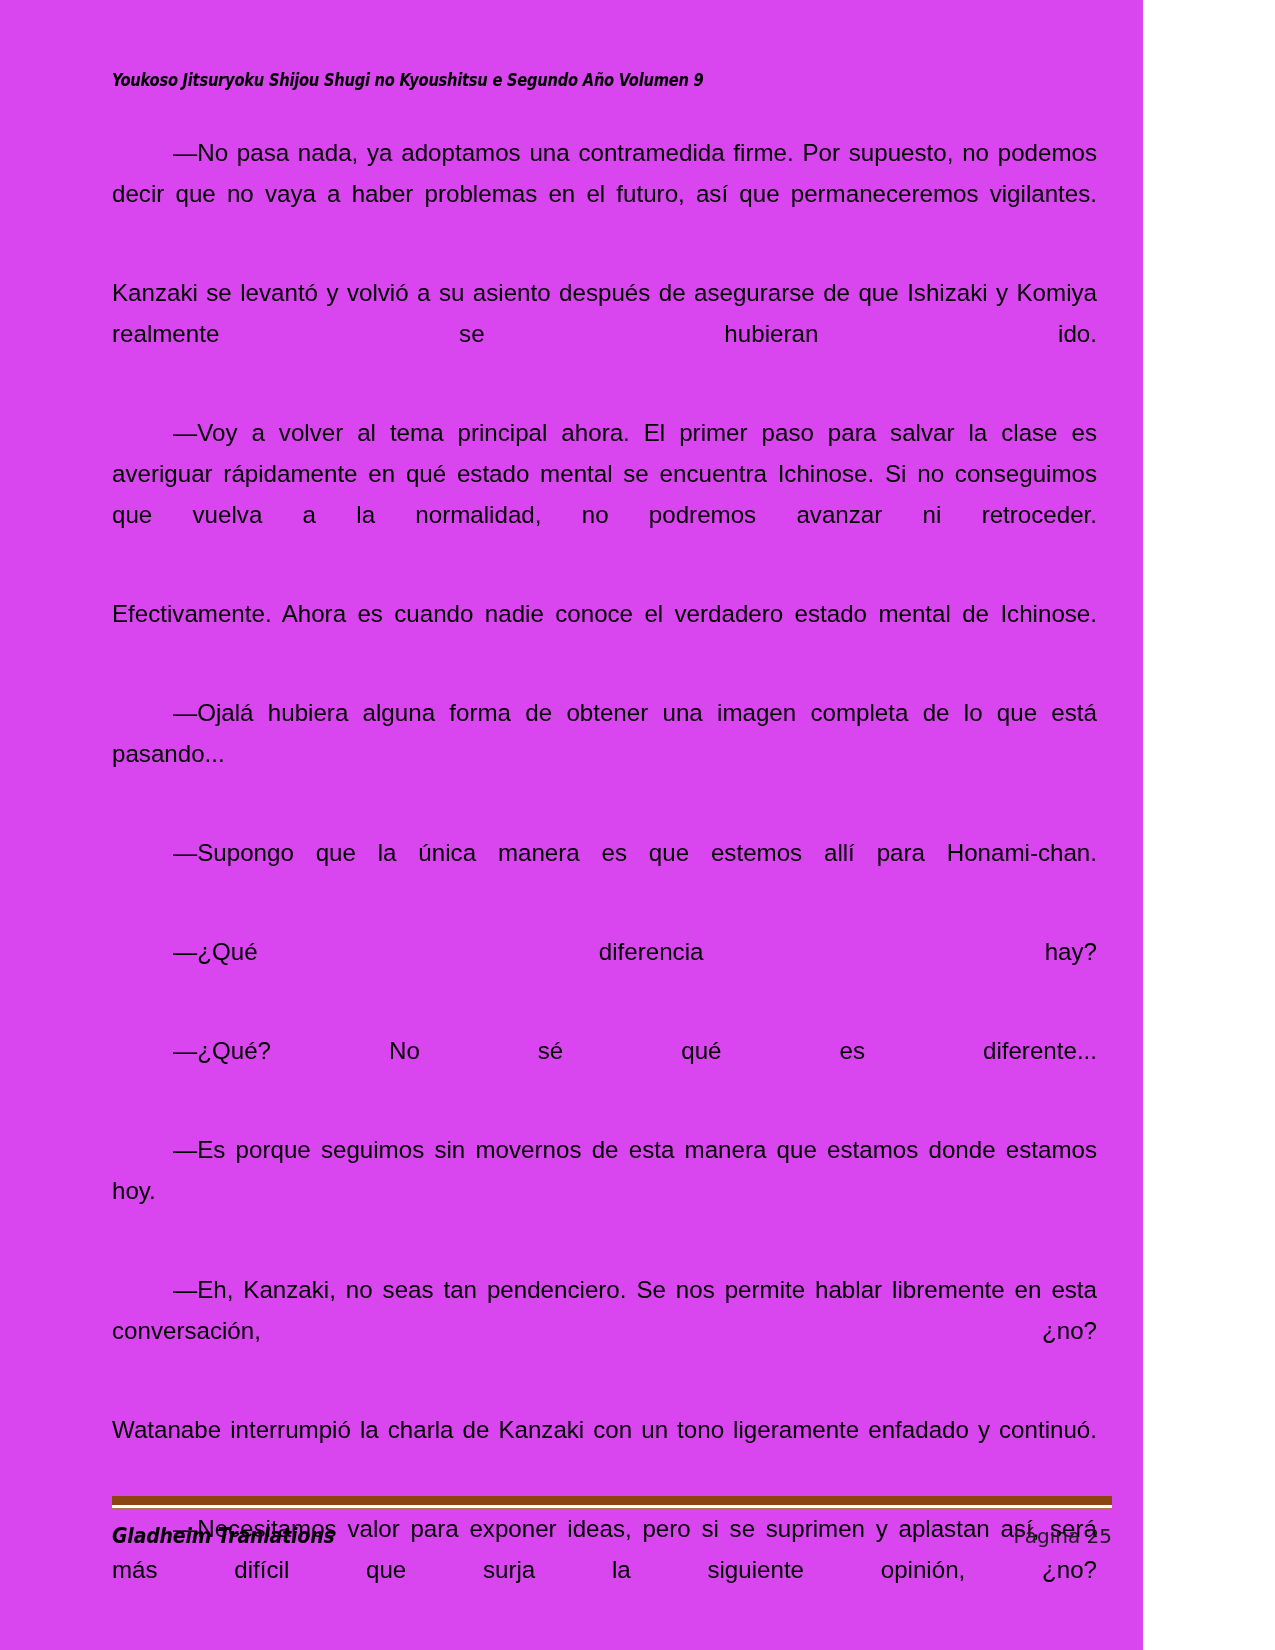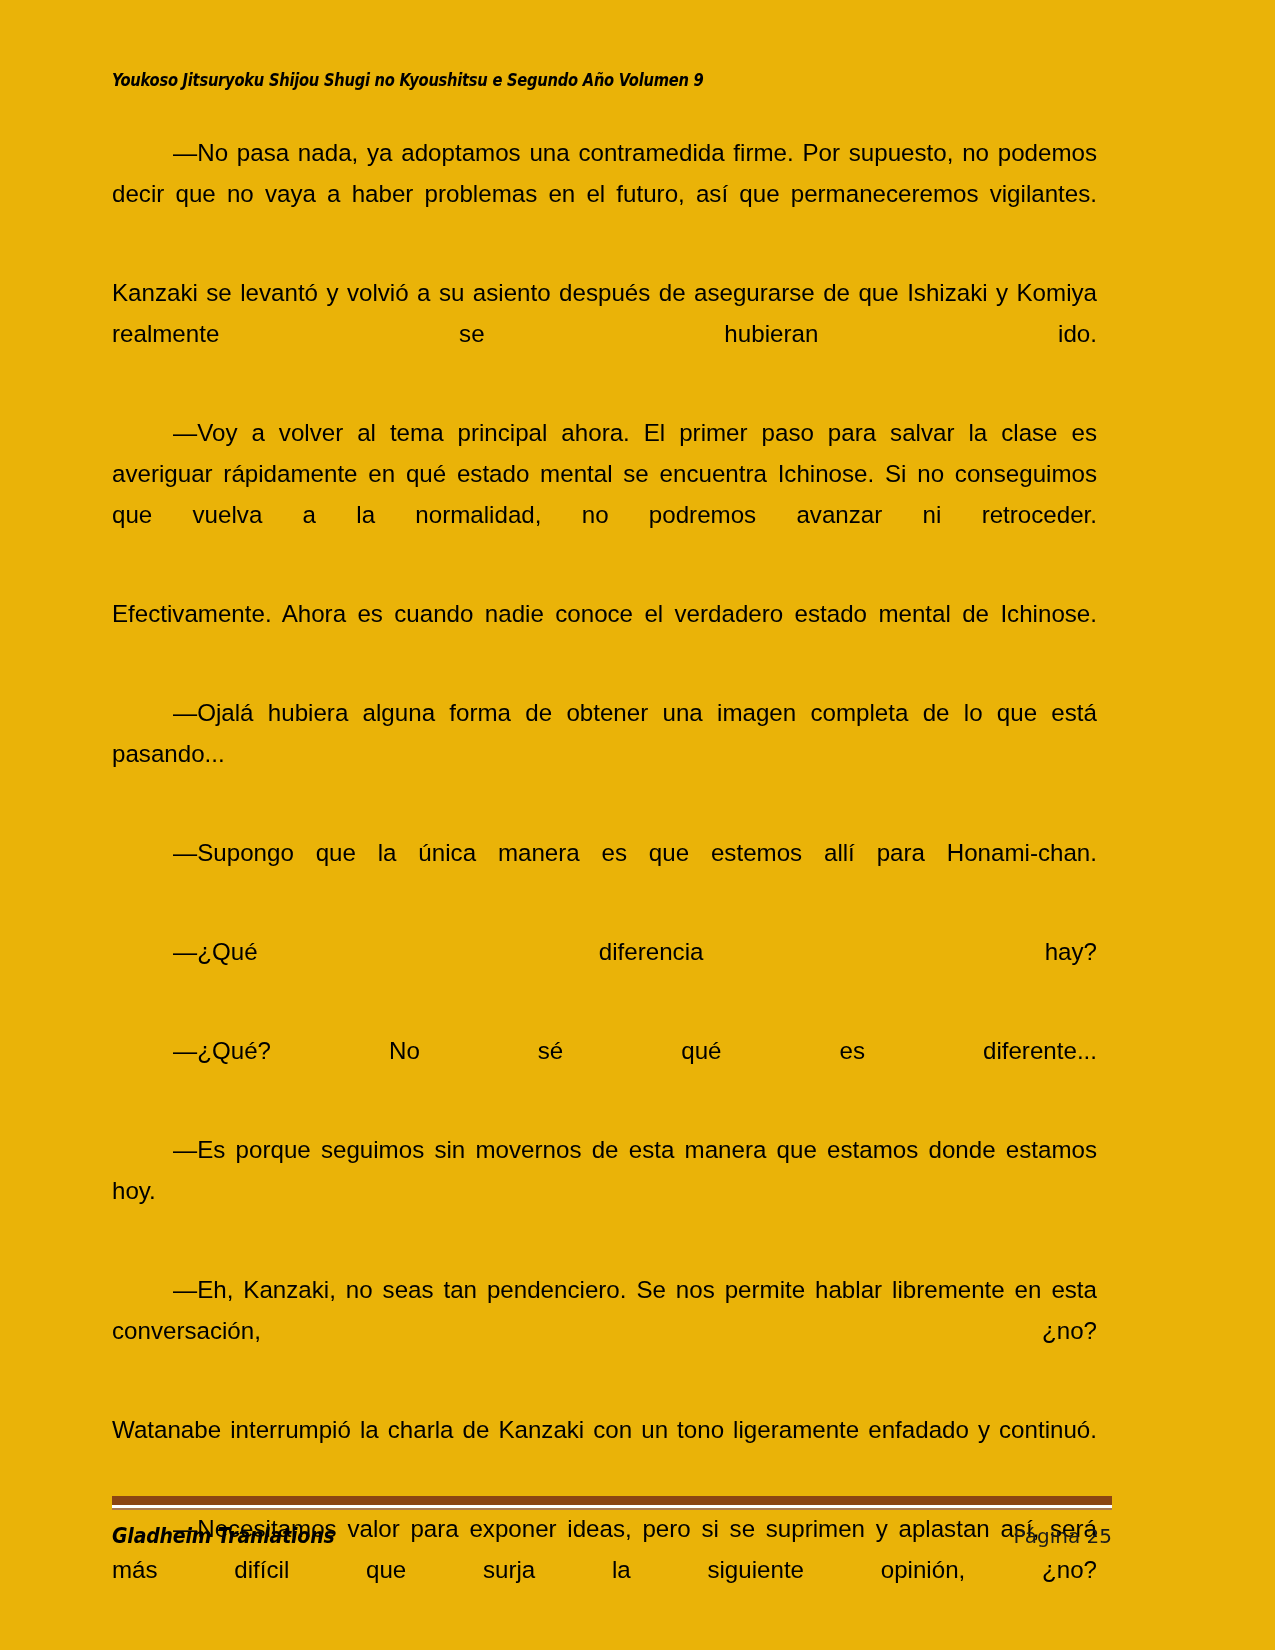--- a/index.html
+++ b/index.html
@@ -2,23 +2,23 @@
 <html><head>
 <meta charset="utf-8">
 <style>
   html, body {
     margin: 0;
     padding: 0;
     background: #ffffff;
   }
   .page {
     position: relative;
-    width: 1275px;
+    width: 1143px;
     height: 1650px;
-    background: #eab308;
+    background: #d946ef;
     box-sizing: border-box;
     font-family: "Liberation Sans", sans-serif;
     overflow: hidden;
   }
 
   
   .header {
     position: absolute;
     left: 112px;
     top: 70px;

